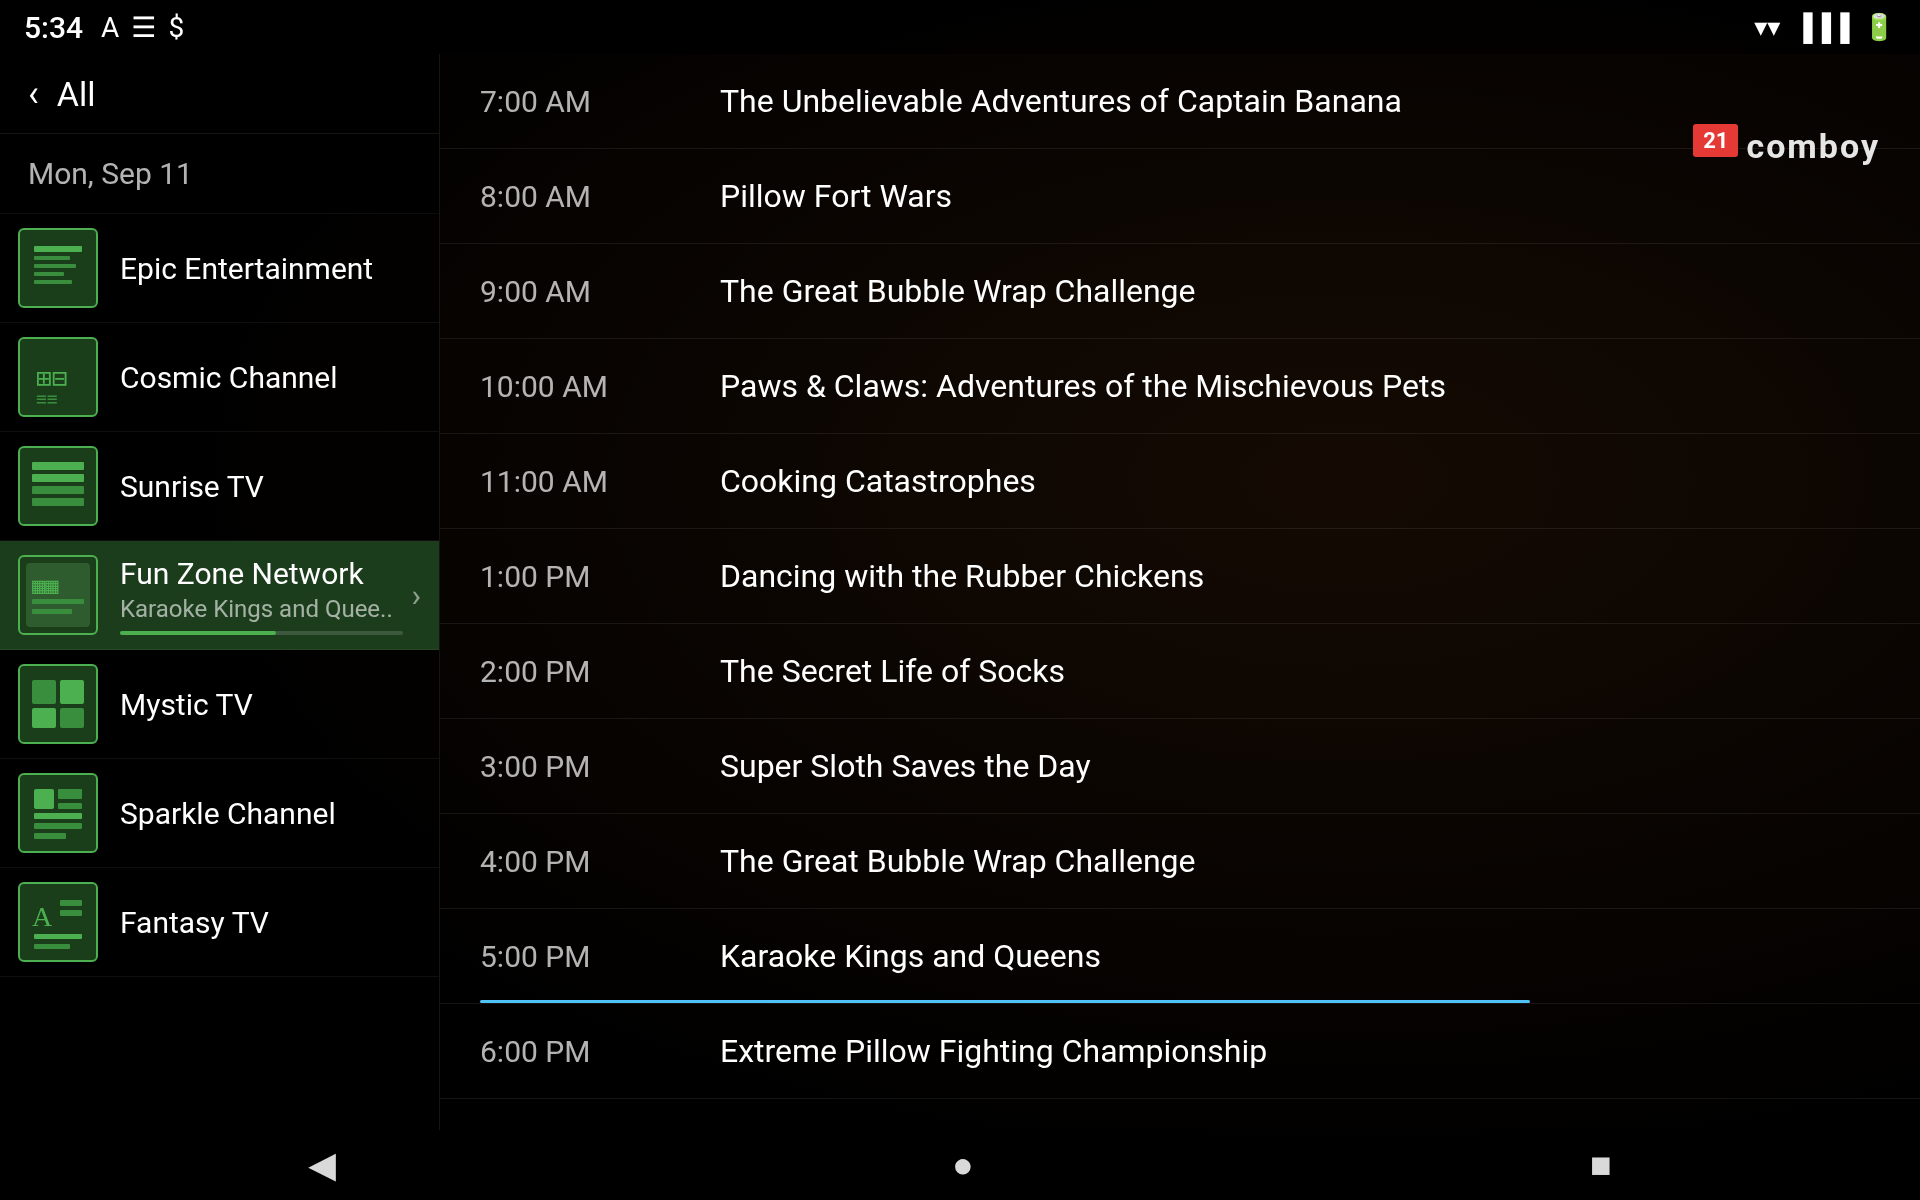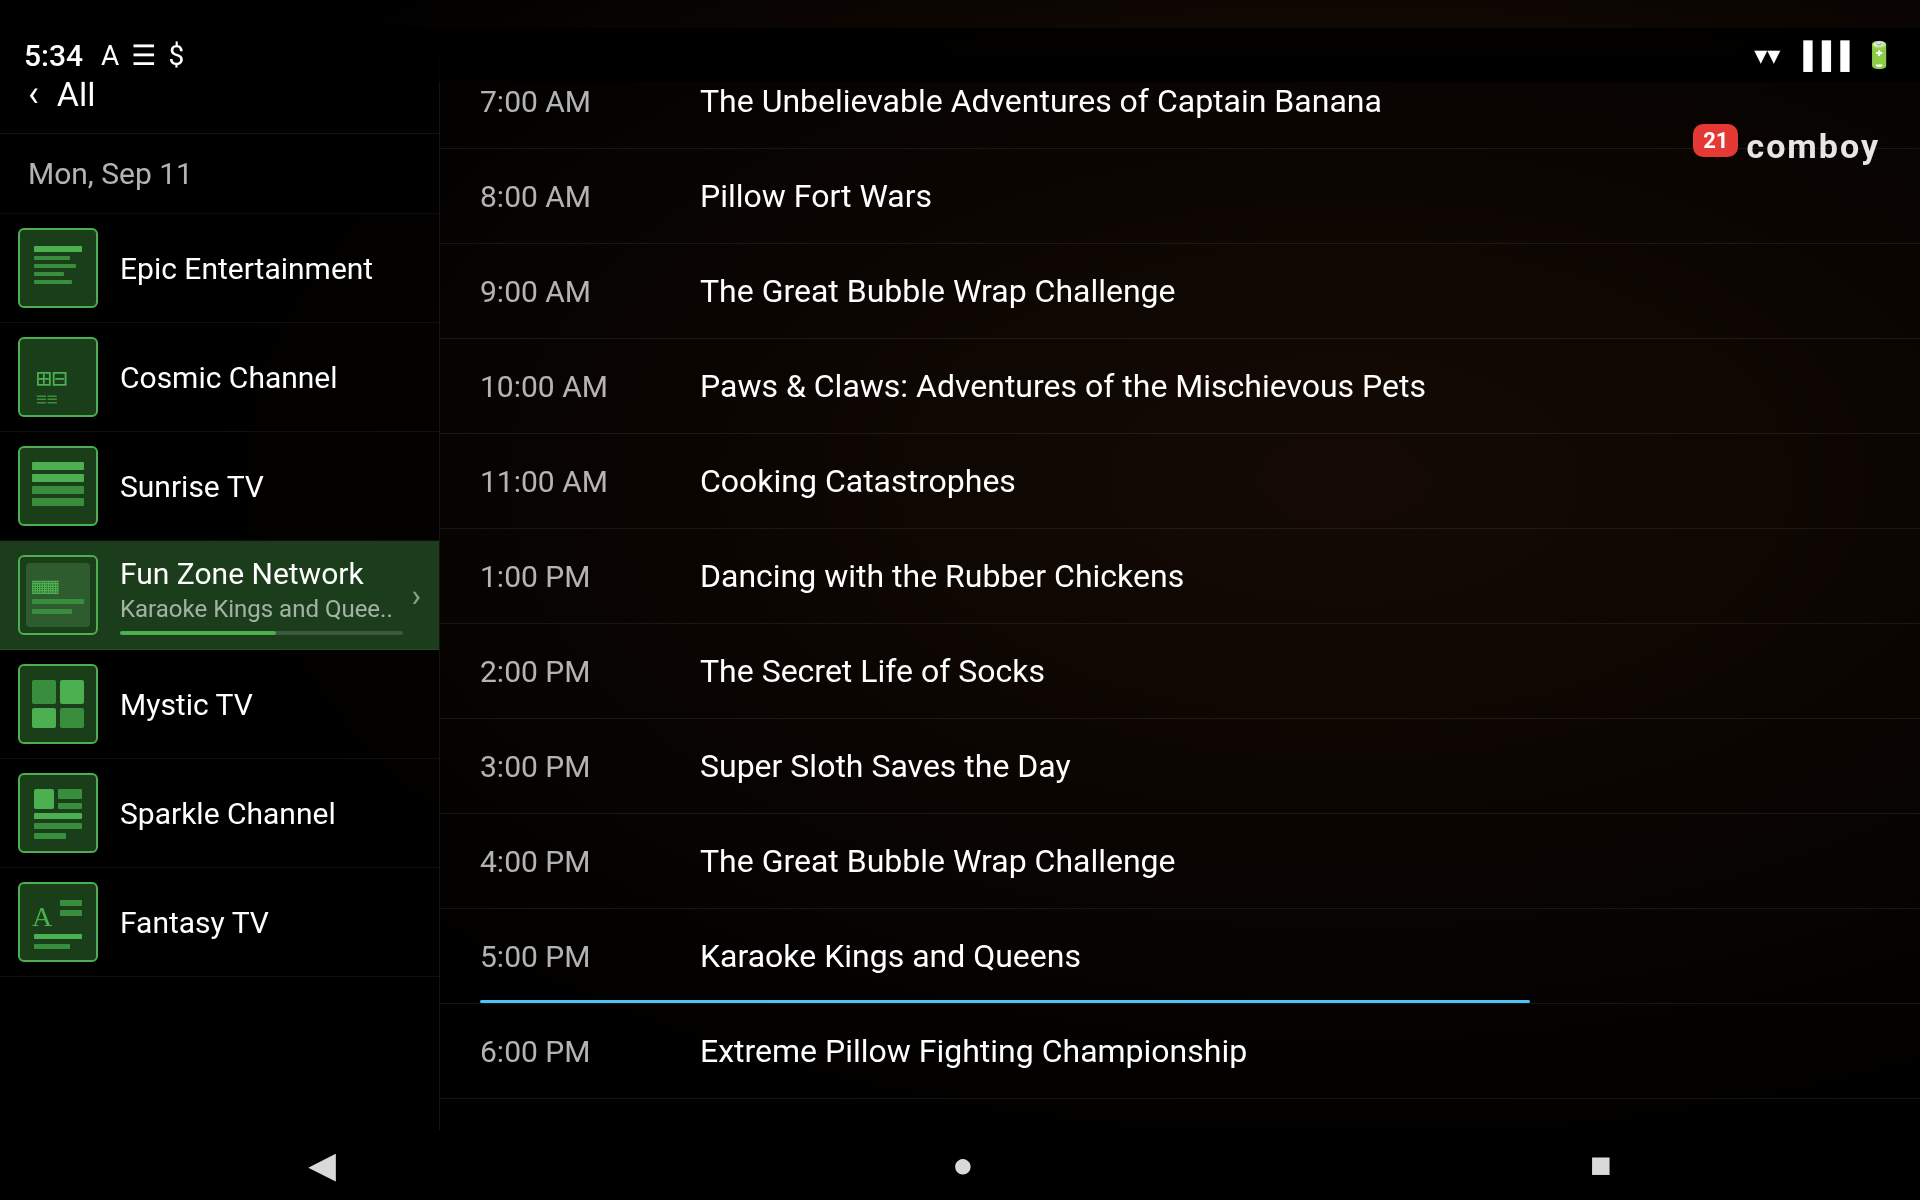--- a/index.html
+++ b/index.html
@@ -26,21 +26,20 @@
       position: absolute;
       top: 0; left: 0; right: 0;
       height: 54px;
       background: rgba(0,0,0,0.85);
       display: flex;
       align-items: center;
       padding: 0 24px;
       z-index: 100;
       font-size: 28px;
       color: #fff;
-      margin-top: 28px;
     }
     .status-time {
       font-size: 30px;
       font-weight: 500;
       margin-right: 18px;
     }
     .status-icons-left {
       display: flex;
       align-items: center;
       gap: 12px;
@@ -194,41 +193,42 @@
       display: flex;
       align-items: center;
       gap: 8px;
     }
     .watermark-box {
       background: #e53935;
       color: #fff;
       font-size: 22px;
       font-weight: 700;
       padding: 4px 10px;
-      border-radius: 10px;
+      border-radius: 3px;
     }
     .watermark-text {
       font-size: 34px;
       font-weight: 700;
       color: rgba(255,255,255,0.9);
       letter-spacing: 2px;
       margin-top: 12px;
     }
 
     .program-list {
       flex: 1;
       overflow-y: auto;
     }
     .program-item {
       display: flex;
       align-items: center;
       padding: 28px 40px;
       border-bottom: 1px solid rgba(255,255,255,0.08);
       cursor: pointer;
       position: relative;
+      gap: 20px;
     }
     .program-time {
       font-size: 30px;
       color: rgba(255,255,255,0.7);
       min-width: 220px;
       flex-shrink: 0;
     }
     .program-title {
       font-size: 32px;
       color: #fff;

